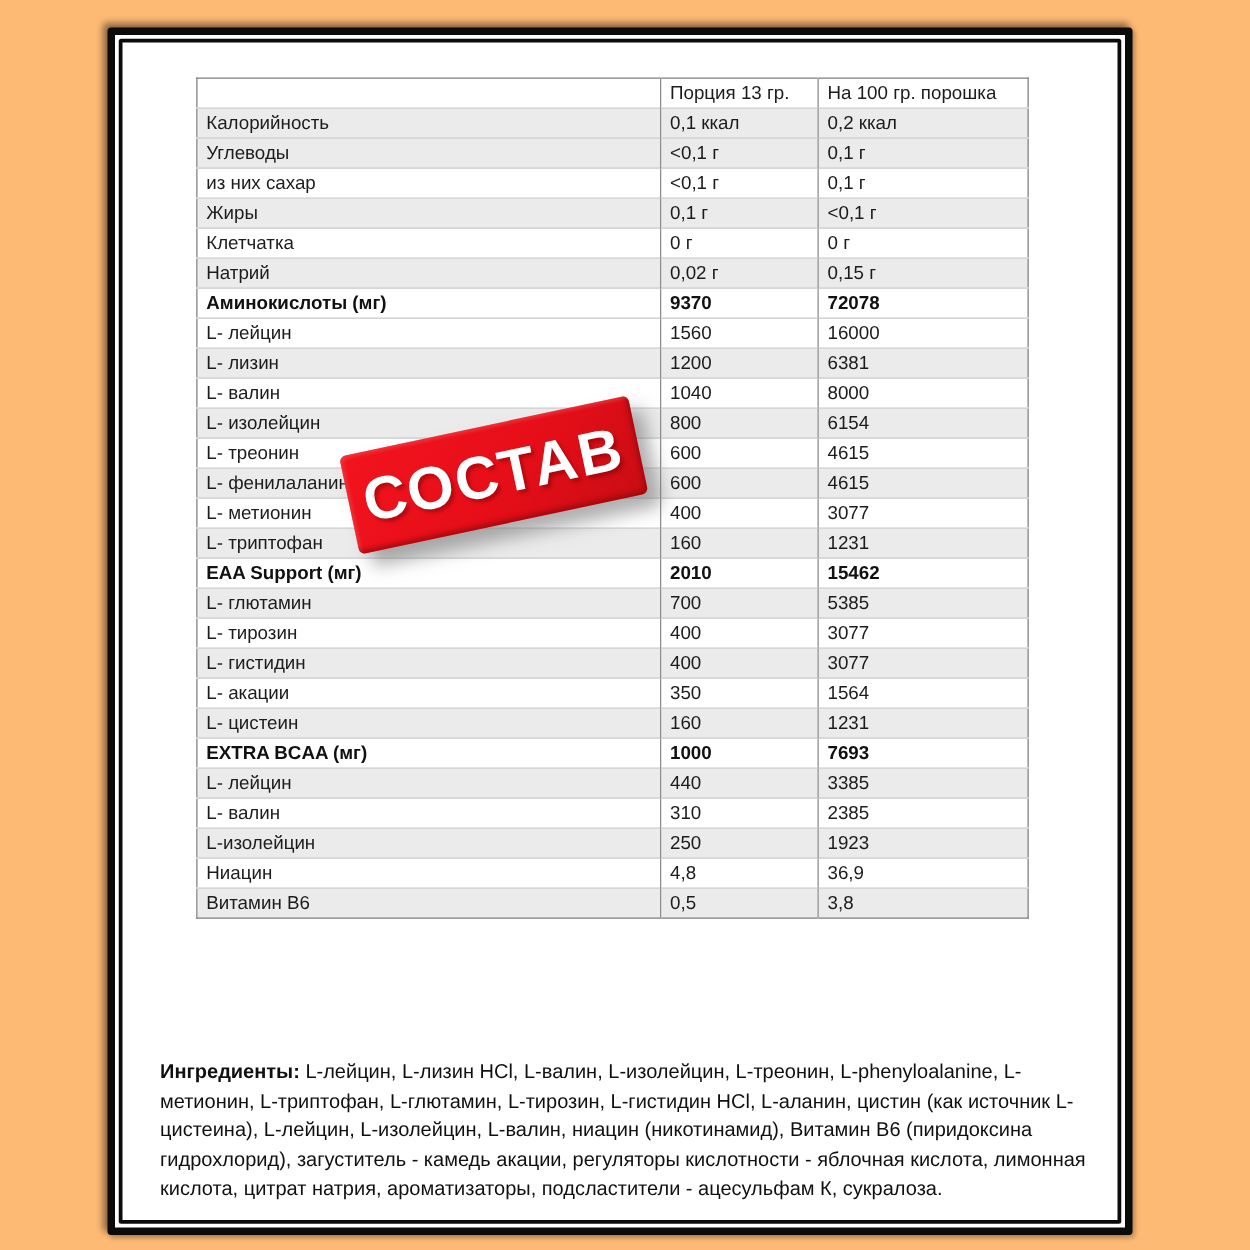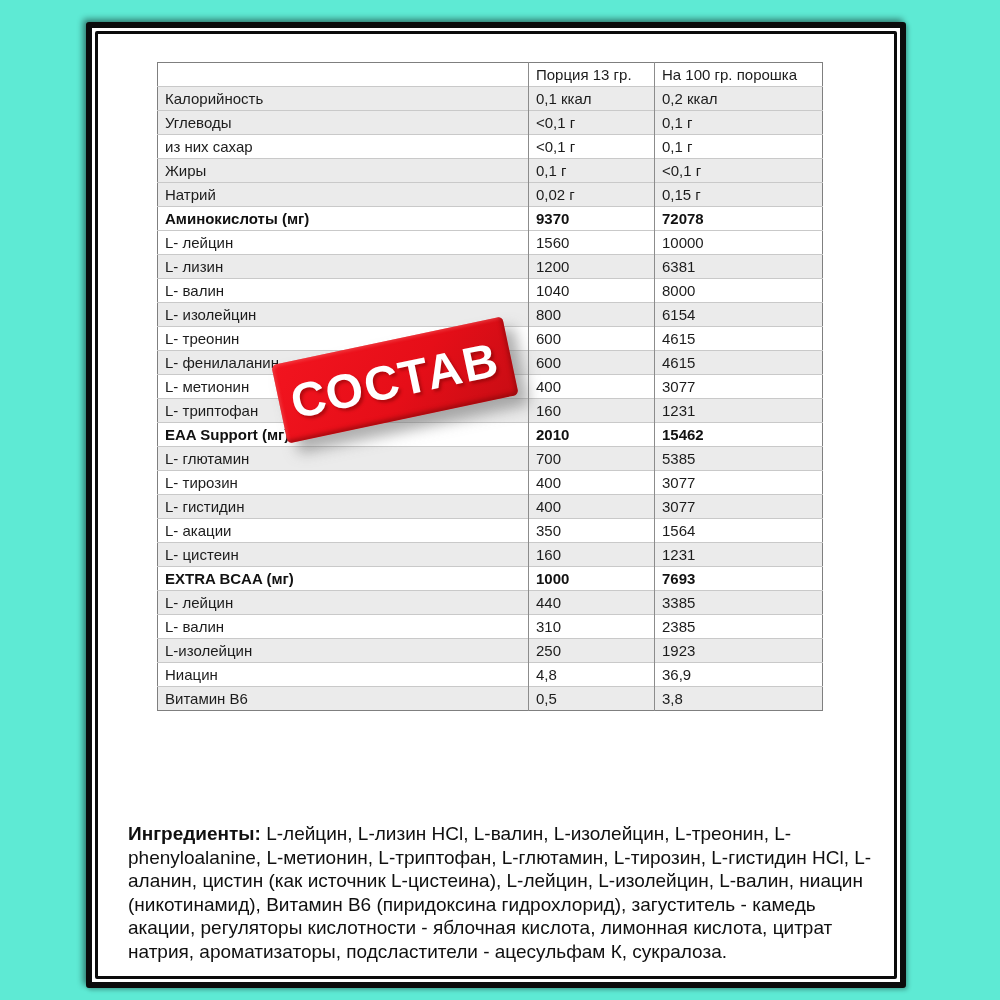--- a/index.html
+++ b/index.html
@@ -1,18 +1,18 @@
 <!DOCTYPE html>
 <html><head>
 <meta charset="utf-8">
 <style>
   * { margin:0; padding:0; box-sizing:border-box; }
   html,body { width:1000px; height:1000px; background:#ffffff;
               font-family:"Liberation Sans","DejaVu Sans",sans-serif; }
-  .page { position:relative; width:1000px; height:1000px; background:#5eead4; overflow:hidden; }
+  .page { position:relative; width:1000px; height:1000px; background:#fdba74; overflow:hidden; }
 
   
   .frame-outer {
     position:absolute; left:86px; top:22px; width:820px; height:966px;
     border:6px solid #0b0b0b; border-radius:3px; background:#fff;
     box-shadow:-3px -3px 6px rgba(0,0,0,0.45), 2px 2px 4px rgba(0,0,0,0.25);
   }
   .frame-inner {
     position:absolute; left:3px; top:3px; right:3px; bottom:3px;
     border:3px solid #0b0b0b; border-radius:2px; background:#fff;
@@ -50,22 +50,22 @@
                inset 2px 2px 3px rgba(255,120,120,0.35);
     z-index:5;
   }
   .stamp-text {
     color:#ffffff; font-weight:700; font-size:48px; letter-spacing:2px;
     text-shadow:2px 3px 3px rgba(110,0,0,0.45);
   }
 
   
   .ingredients {
-    position:absolute; left:128px; top:822px; width:752px;
-    font-size:19px; line-height:23.5px; color:#101010;
+    position:absolute; left:128px; top:846px; width:752px;
+    font-size:16px; line-height:23.5px; color:#101010;
   }
   .ingredients b { font-weight:700; }
 </style>
 </head>
 <body>
 
 <div class="page">
 
   <div class="frame-outer">
     <div class="frame-inner"></div>
@@ -98,34 +98,39 @@
         <tr>
           <td>из них сахар</td>
           <td>&lt;0,1 г</td>
           <td>0,1 г</td>
         </tr>
         <tr class="shaded">
           <td>Жиры</td>
           <td>0,1 г</td>
           <td>&lt;0,1 г</td>
         </tr>
+        <tr>
+          <td>Клетчатка</td>
+          <td>0 г</td>
+          <td>0 г</td>
+        </tr>
         <tr class="shaded">
           <td>Натрий</td>
           <td>0,02 г</td>
           <td>0,15 г</td>
         </tr>
         <tr class="bold">
           <td>Аминокислоты (мг)</td>
           <td>9370</td>
           <td>72078</td>
         </tr>
         <tr>
           <td>L- лейцин</td>
           <td>1560</td>
-          <td>10000</td>
+          <td>16000</td>
         </tr>
         <tr class="shaded">
           <td>L- лизин</td>
           <td>1200</td>
           <td>6381</td>
         </tr>
         <tr>
           <td>L- валин</td>
           <td>1040</td>
           <td>8000</td>

